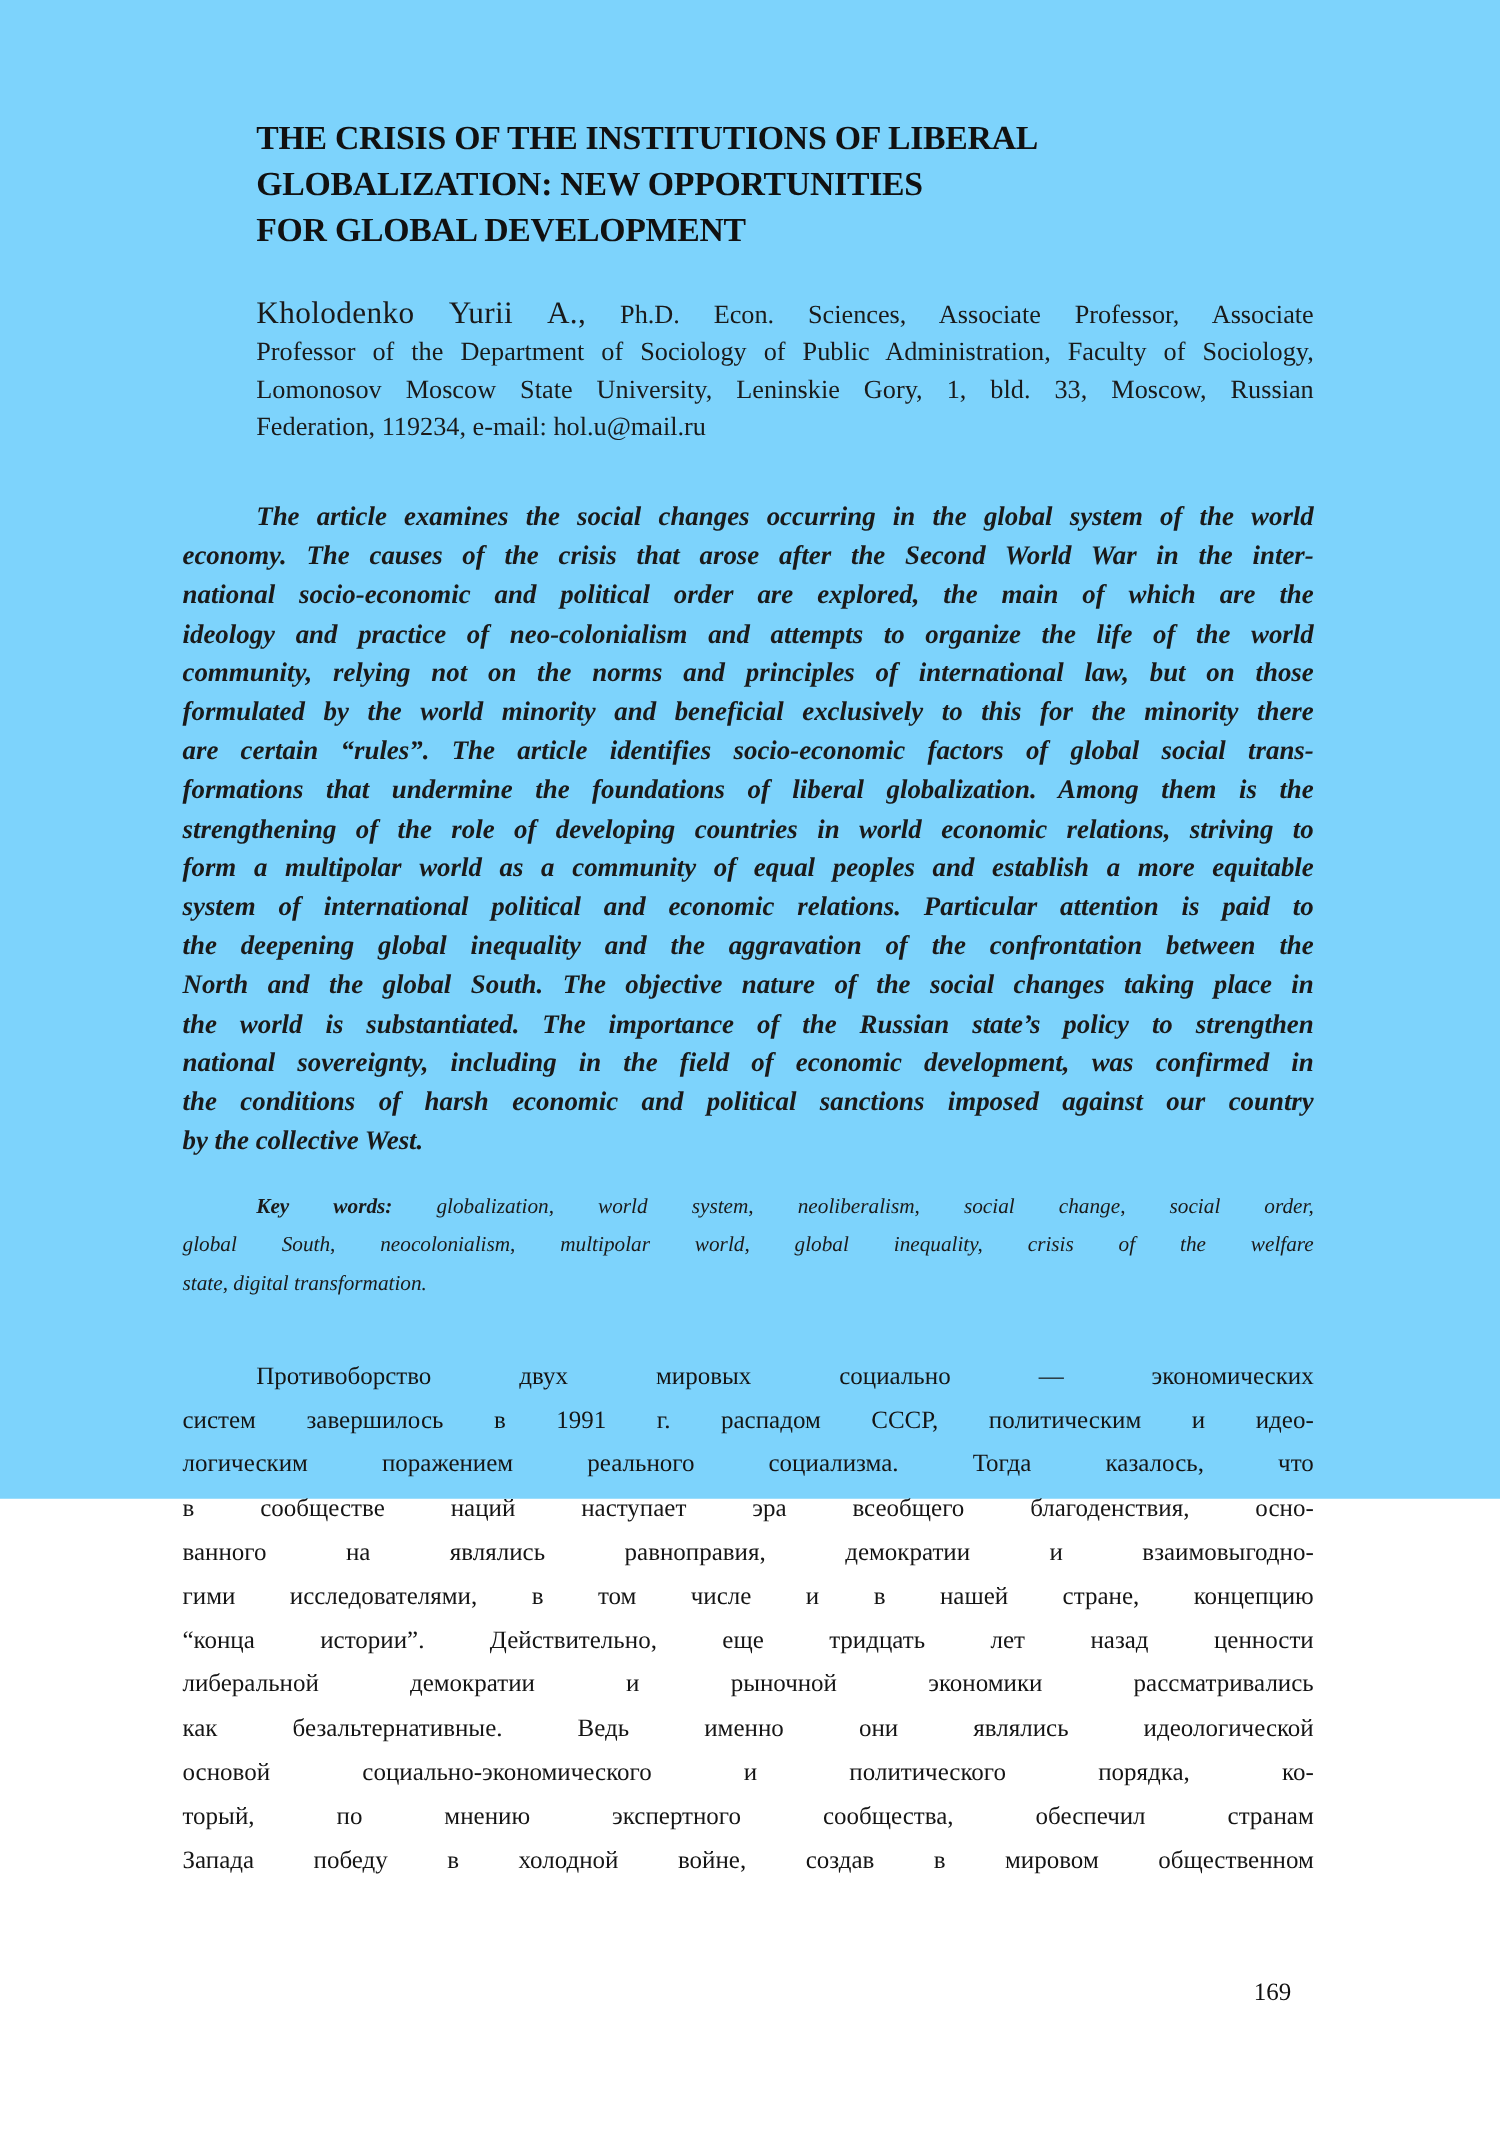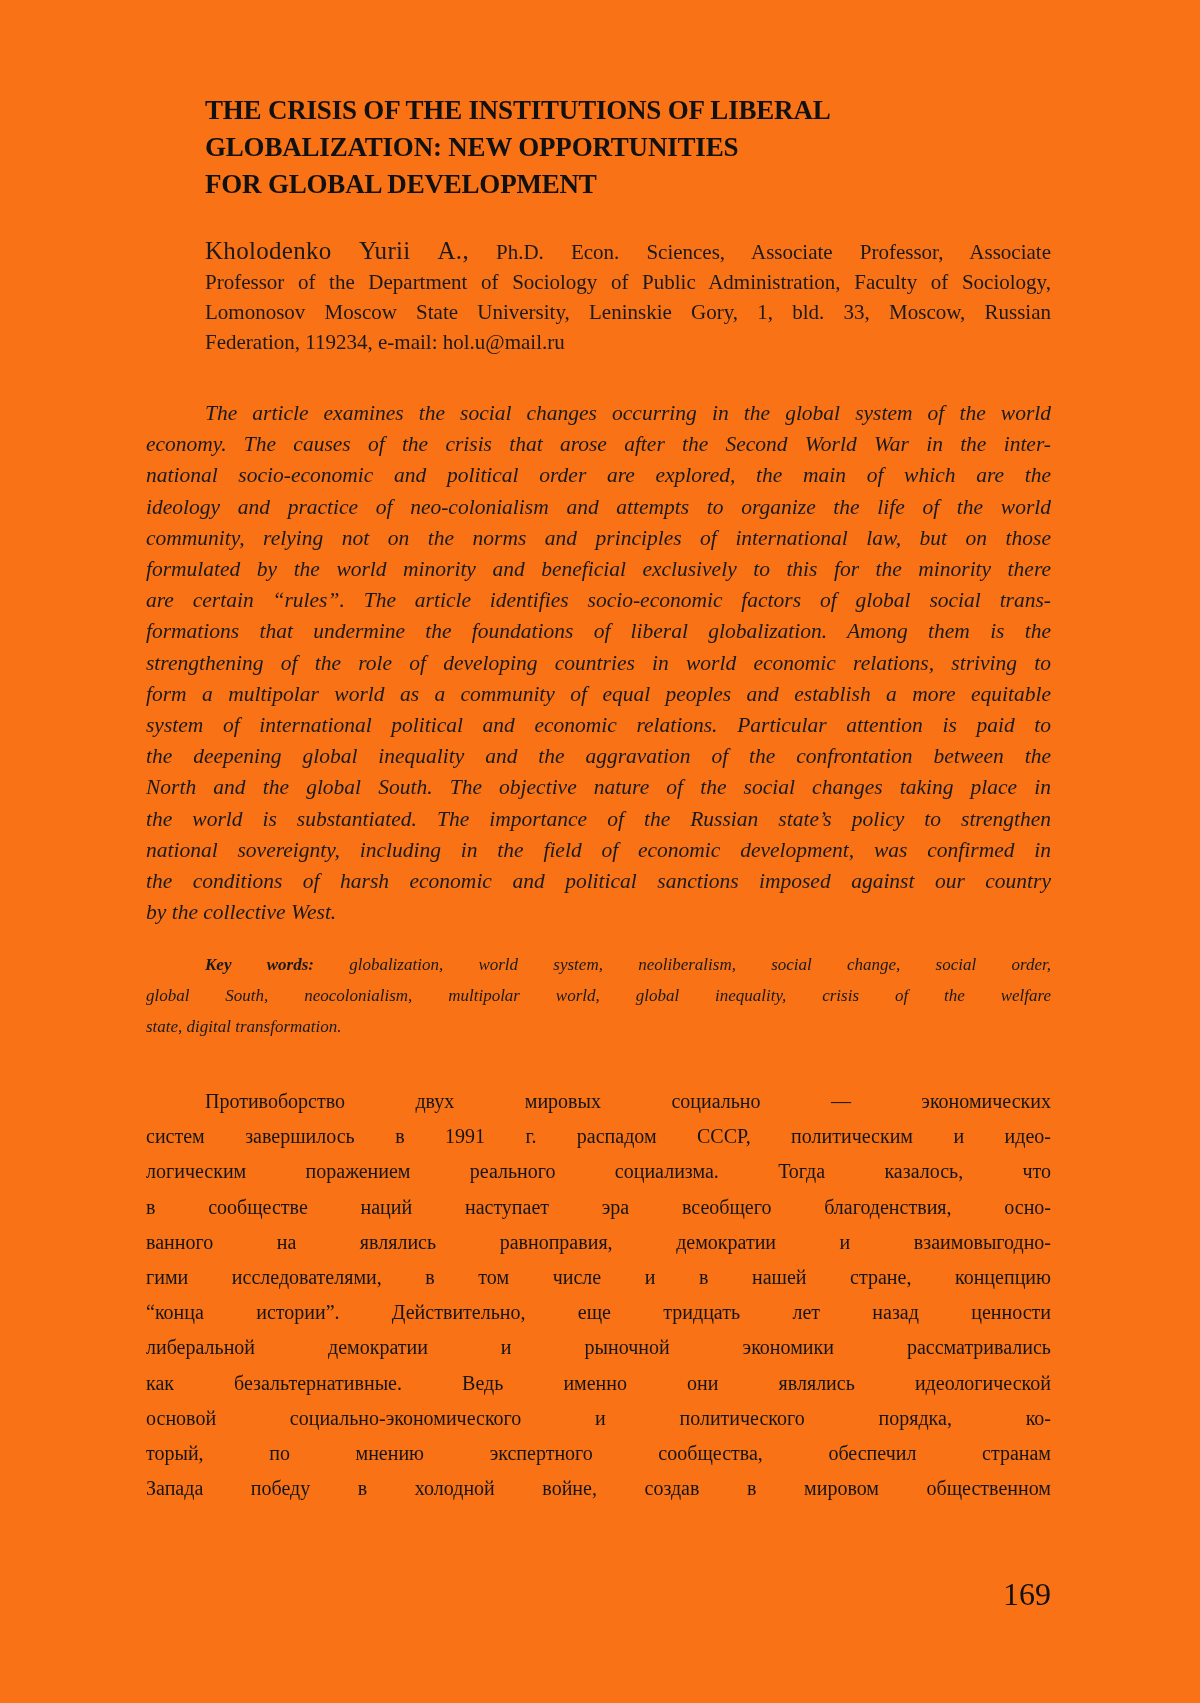--- a/index.html
+++ b/index.html
@@ -11,22 +11,22 @@
       width: 1200px;
       height: 1703px;
       position: relative;
       overflow: hidden;
       color: #1a1a1a;
       font-family: "Liberation Serif", "DejaVu Serif", serif;
     }
     .page {
       position: absolute;
       left: 0; top: 0;
-      width: 1200px; height: 1703px;
-      background: #f97316;
+      width: 1200px; height: 1199px;
+      background: #7dd3fc;
     }
     .title {
       position: absolute;
       left: 205px;
       top: 92px;
       width: 800px;
       font-weight: bold;
       font-size: 27px;
       line-height: 37px;
       letter-spacing: -0.2px;
@@ -63,20 +63,21 @@
       font-style: italic;
       font-size: 21.5px;
       line-height: 31.2px;
       color: #1a1a1a;
     }
     .abstract .line {
       display: block;
       white-space: nowrap;
       text-align: justify;
       text-align-last: justify;
+      font-weight: bold;
     }
     .abstract .line.first { padding-left: 59px; }
     .abstract .line.last { text-align-last: left; }
     .keywords {
       position: absolute;
       left: 146px;
       top: 949px;
       width: 905px;
       font-style: italic;
       font-size: 17px;
@@ -106,21 +107,21 @@
       display: block;
       white-space: nowrap;
       text-align: justify;
       text-align-last: justify;
     }
     .body-text .line.first { padding-left: 59px; }
     .page-number {
       position: absolute;
       left: 1003px;
       top: 1580px;
-      font-size: 32px;
+      font-size: 20px;
       line-height: 28px;
       color: #111;
     }
   </style>
 </head>
 <body>
 
 <div class="page">
 
   <div class="title">

